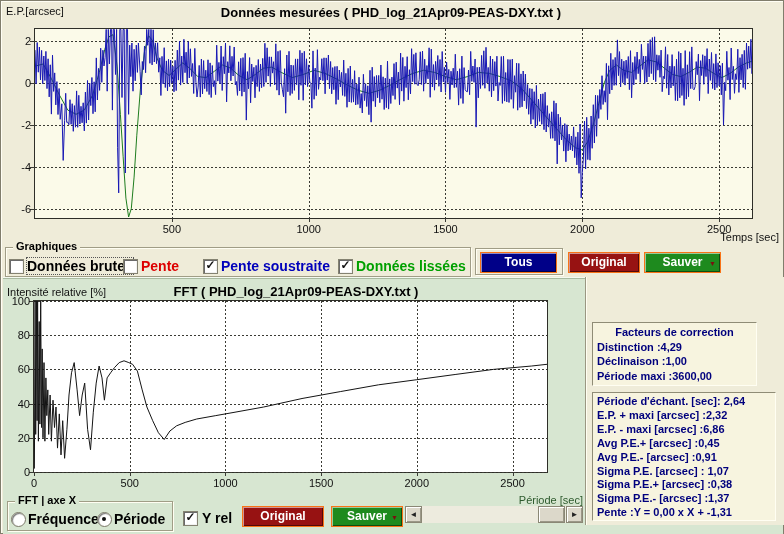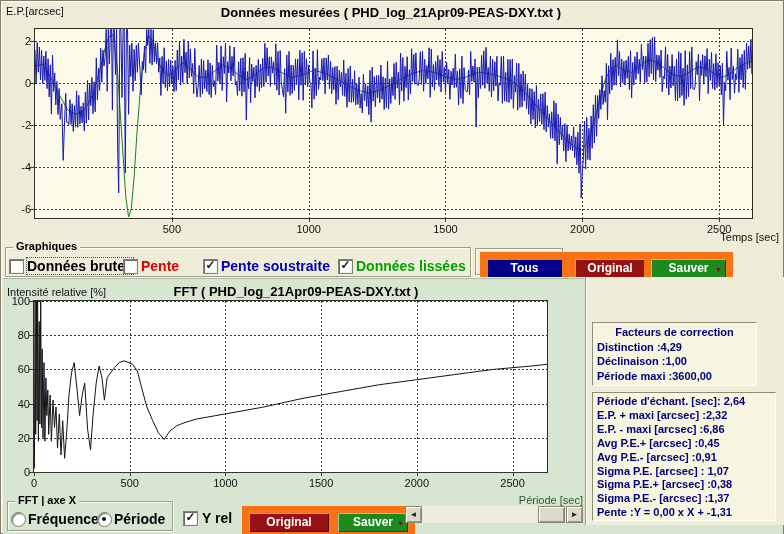--- a/index.html
+++ b/index.html
@@ -16,21 +16,21 @@
   .tick-x{position:absolute;width:44px;text-align:center;font-size:11px;color:#111;}
   .groupbox{position:absolute;border:1px solid #a09d86;
             box-shadow:inset 1px 1px 0 #fffef2,1px 1px 0 #fffef2;}
   .legend{position:absolute;font-weight:bold;font-size:11px;color:#000;padding:0 3px;white-space:nowrap;}
   .checkbox{position:absolute;width:13px;height:13px;background:#fff;border:1px solid #848271;
             box-shadow:inset 1px 1px 0 #6a6a6a,inset -1px -1px 0 #f2f2f2;
             font-size:12px;line-height:11px;text-align:center;font-weight:bold;color:#111;cursor:pointer;}
   .cblabel{position:absolute;font-weight:bold;font-size:14px;white-space:nowrap;cursor:pointer;}
   .focusdots{outline:1px dotted #555;}
   .btn{position:absolute;color:#fff;font-weight:bold;font-size:12px;text-align:center;
-       border:7px solid #f97316;box-shadow:inset 1px 1px 0 rgba(255,255,255,.55),inset -1px -1px 0 rgba(0,0,0,.45);
+       border:1px solid #f97316;box-shadow:inset 1px 1px 0 rgba(255,255,255,.55),inset -1px -1px 0 rgba(0,0,0,.45);
        cursor:pointer;white-space:nowrap;}
   .drop{position:absolute;font-size:7px;color:#7a0f0f;line-height:7px;}
   .panel-green{position:absolute;background:#d7e6d1;border-top:1px solid #f4faf0;
                box-shadow:inset 0 1px 0 #a9bba1;}
   .rpanel{position:absolute;background:#efecd9;border-left:1px solid #9a9782;
           box-shadow:inset 1px 0 0 #fffef2;}
   .infobox{position:absolute;background:#f7f4df;border:1px solid;
            border-color:#8f8c76 #fffef2 #fffef2 #8f8c76;
            color:#00007d;font-weight:bold;font-size:11px;padding:2px 4px;box-sizing:border-box;white-space:nowrap;}
   .infobox .ln{line-height:14.5px;}

